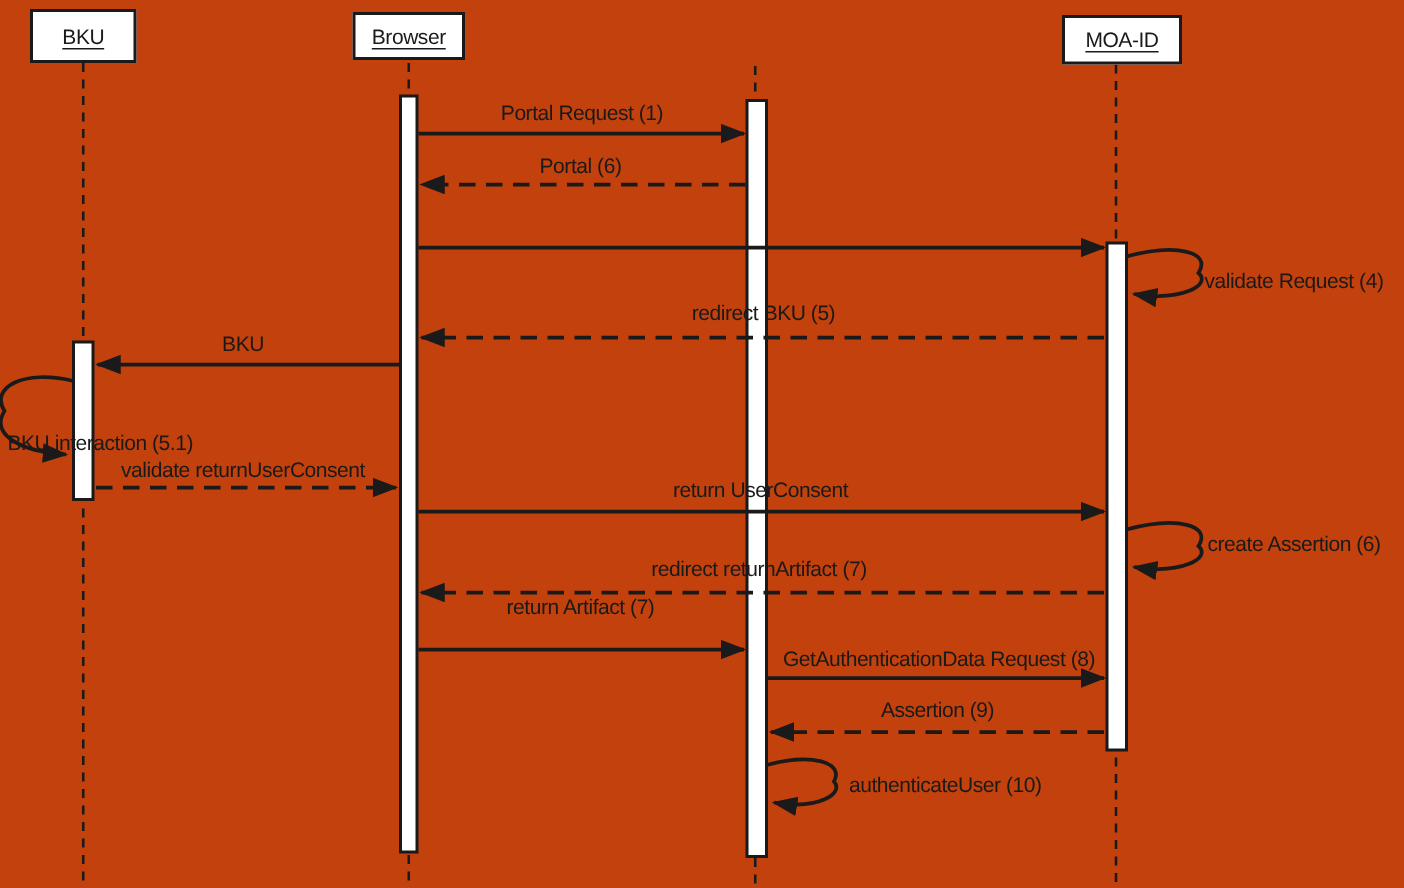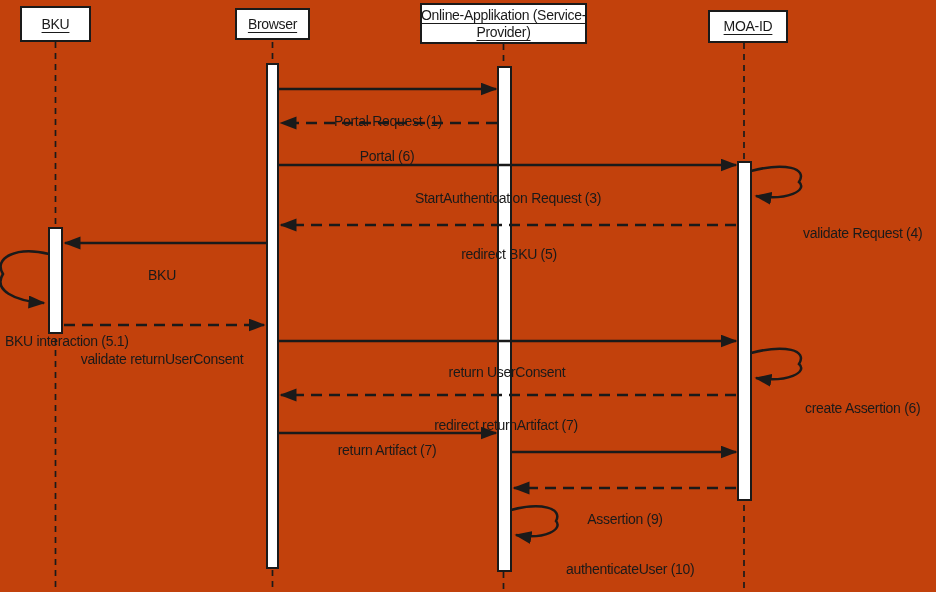--- a/index.html
+++ b/index.html
@@ -9,21 +9,21 @@
   }
   #wires{position:absolute;left:0;top:0;width:936px;height:592px;}
   .actor{
     position:absolute;box-sizing:border-box;border:2px solid #1a1a1a;background:#ffffff;
     display:flex;flex-direction:column;align-items:center;justify-content:center;
     font-size:14px;line-height:17px;letter-spacing:-0.3px;text-align:center;
   }
   .actor span{text-decoration:underline;text-underline-offset:3px;display:block;white-space:nowrap;}
   .msg{
     position:absolute;font-size:14px;line-height:15px;letter-spacing:-0.3px;
-    white-space:nowrap;color:#1a1a1a;margin-top:46px;
+    white-space:nowrap;color:#1a1a1a;
   }
   .ctr{transform:translateX(-50%);}
 </style>
 </head>
 <body>
 
 <div id="canvas">
 
   <svg id="wires" width="936" height="592" viewBox="0 0 936 592" xmlns="http://www.w3.org/2000/svg">
     <defs>
@@ -58,36 +58,32 @@
     <line x1="736" y1="488" x2="514" y2="488" stroke="#1a1a1a" stroke-width="2.5" stroke-dasharray="11 7" marker-end="url(#ah)"></line>
     <path d="M511,510 C541,502 563,508 556,521 C563,529 546,540 516,535" fill="none" stroke="#1a1a1a" stroke-width="2.5" marker-end="url(#ah)"></path>
   </svg>
 
   <div class="actor" style="left:20px;top:6px;width:71px;height:36px">
     <span>BKU</span>
   </div>
   <div class="actor" style="left:235px;top:8px;width:75px;height:32px">
     <span>Browser</span>
   </div>
-  <div class="actor" style="left:420px;top:3px;width:167px;height:41px">
-    <span>Online-Applikation (Service-</span>
-    <span>Provider)</span>
-  </div>
   <div class="actor" style="left:708px;top:10px;width:80px;height:33px">
     <span>MOA-ID</span>
   </div>
 
   <div class="msg ctr" style="left:388px;top:68px">Portal Request (1)</div>
   <div class="msg ctr" style="left:387px;top:103px">Portal (6)</div>
-  <div class="msg ctr" style="left:508px;top:145px">StartAuthentication Request (3)</div>
   <div class="msg" style="left:803px;top:180px">validate Request (4)</div>
   <div class="msg ctr" style="left:509px;top:201px">redirect BKU (5)</div>
   <div class="msg ctr" style="left:162px;top:222px">BKU</div>
   <div class="msg" style="left:5px;top:288px">BKU interaction (5.1)</div>
   <div class="msg ctr" style="left:162px;top:306px">validate returnUserConsent</div>
   <div class="msg ctr" style="left:507px;top:319px">return UserConsent</div>
   <div class="msg" style="left:805px;top:355px">create Assertion (6)</div>
   <div class="msg ctr" style="left:506px;top:372px">redirect returnArtifact (7)</div>
   <div class="msg ctr" style="left:387px;top:397px">return Artifact (7)</div>
+  <div class="msg ctr" style="left:626px;top:432px">GetAuthenticationData Request (8)</div>
   <div class="msg ctr" style="left:625px;top:466px">Assertion (9)</div>
   <div class="msg" style="left:566px;top:516px">authenticateUser (10)</div>
 
 </div>
 
 </body></html>

